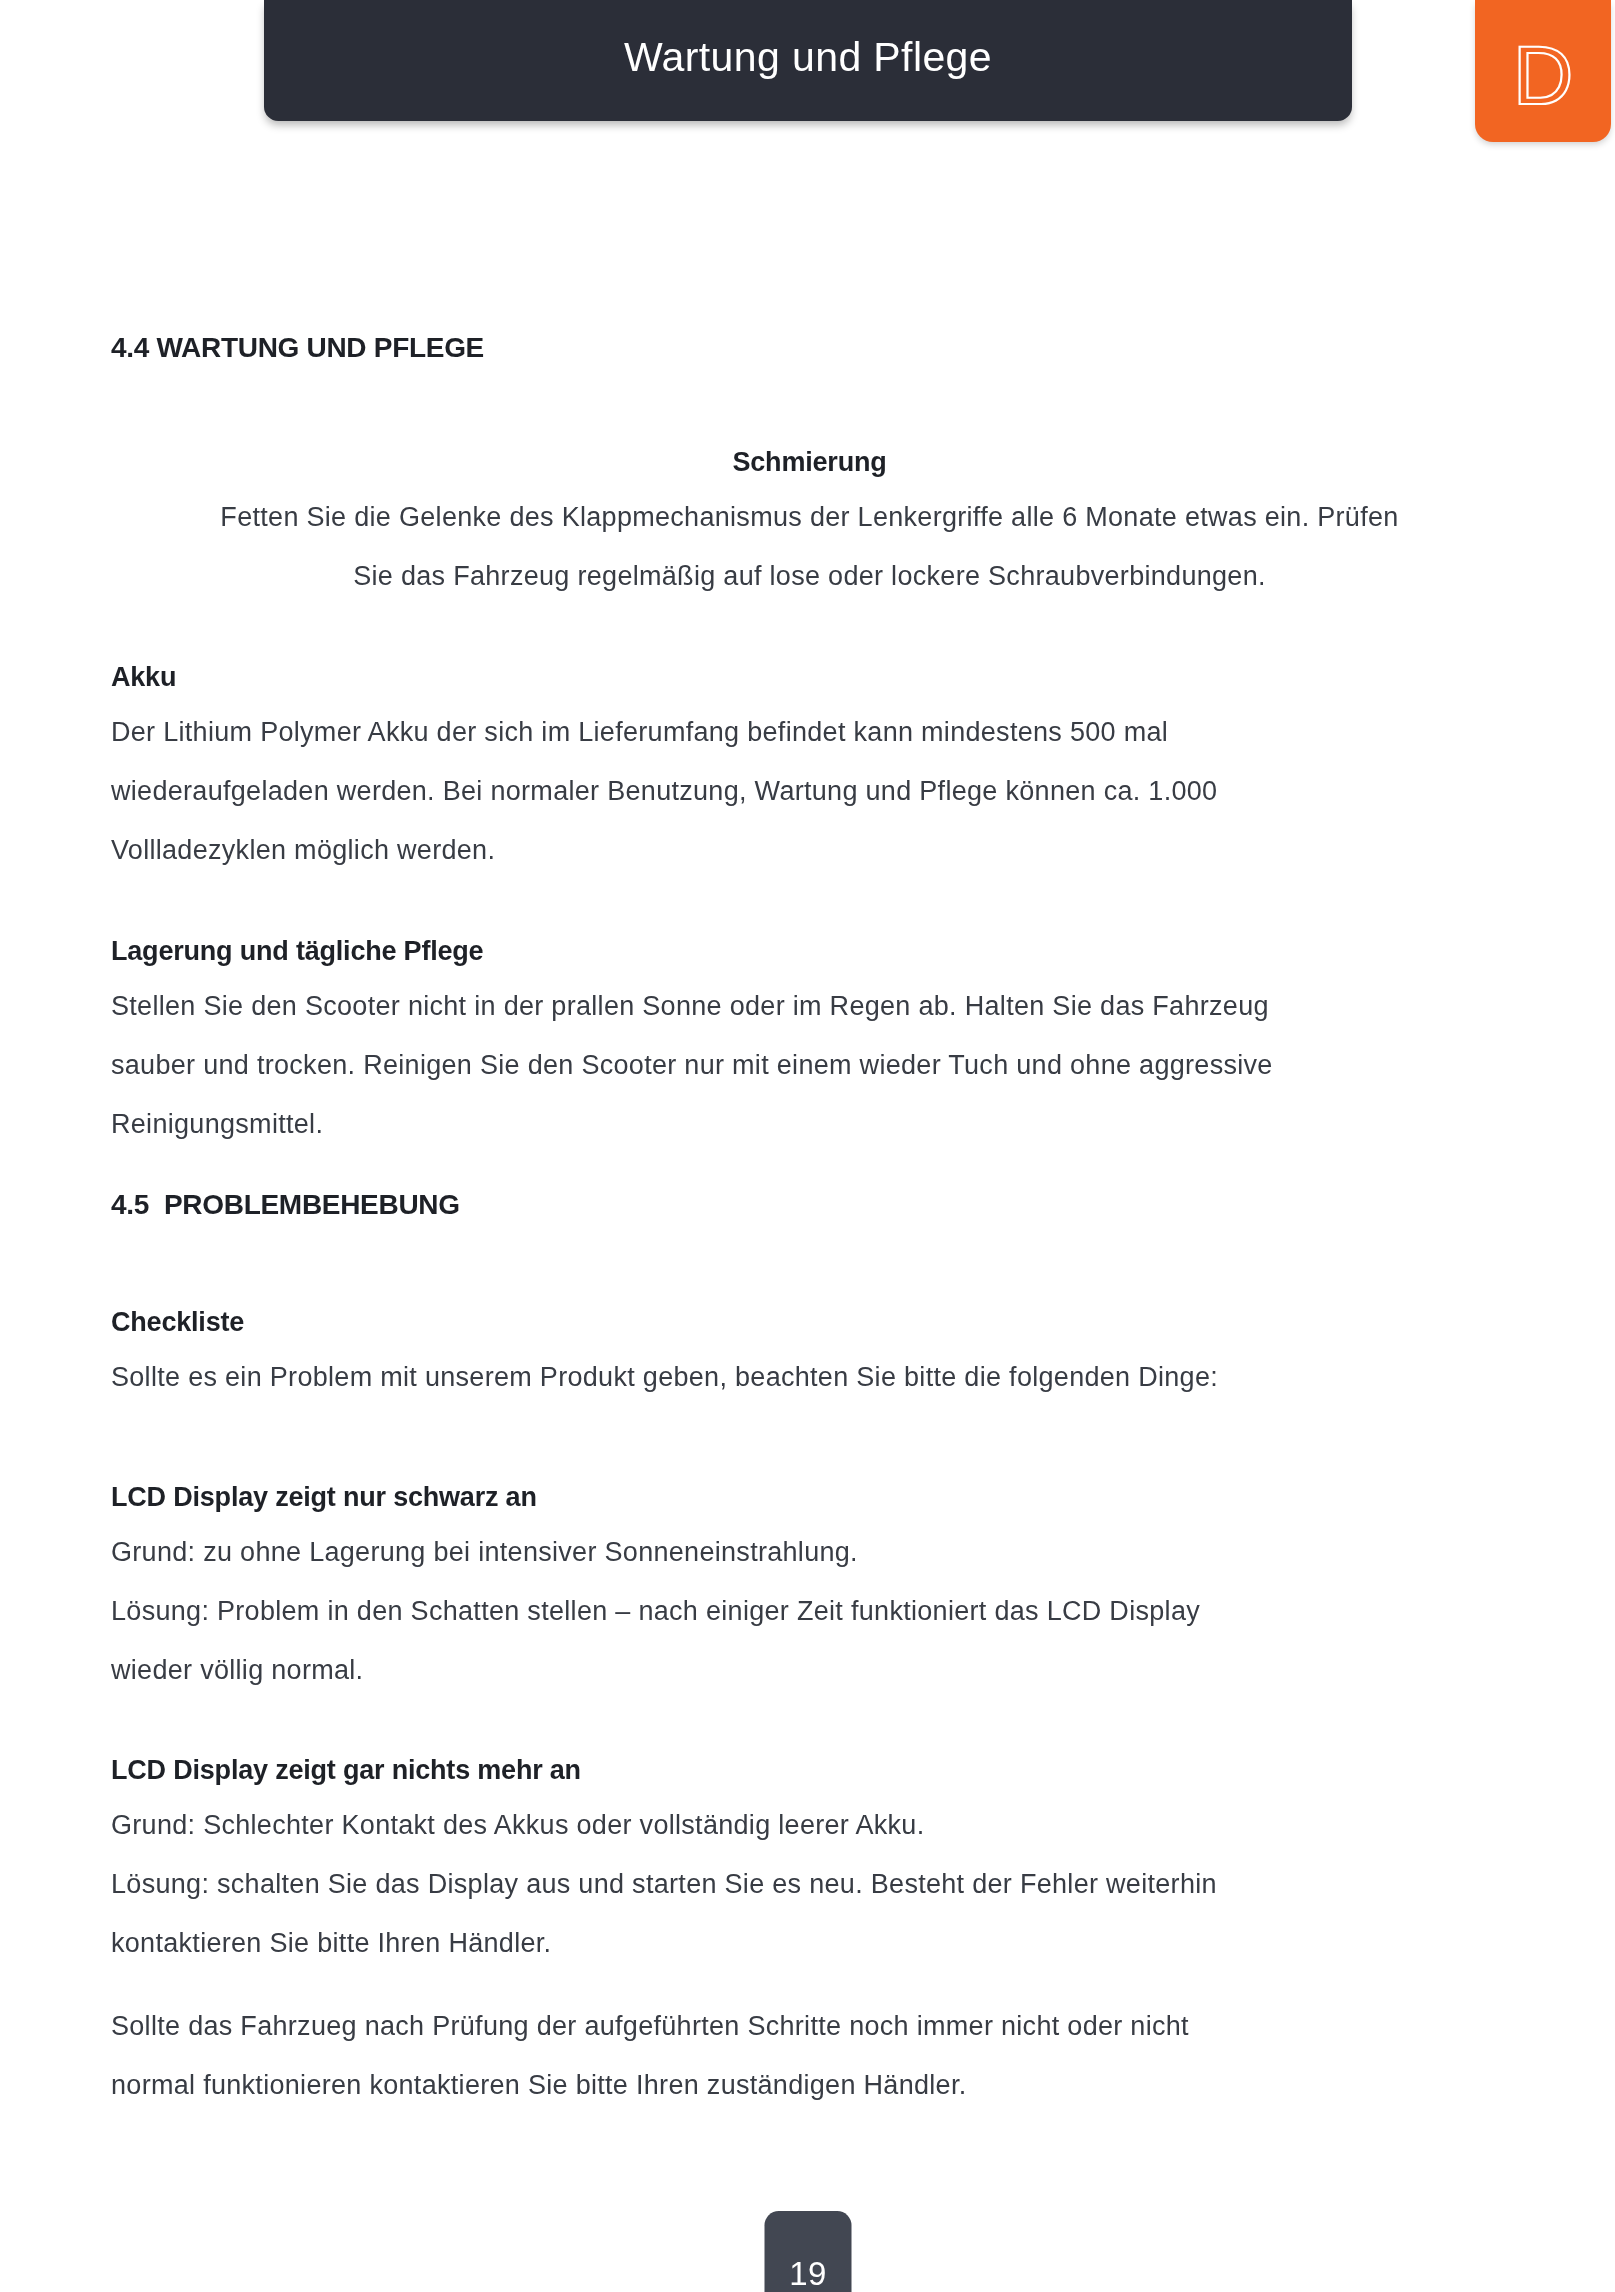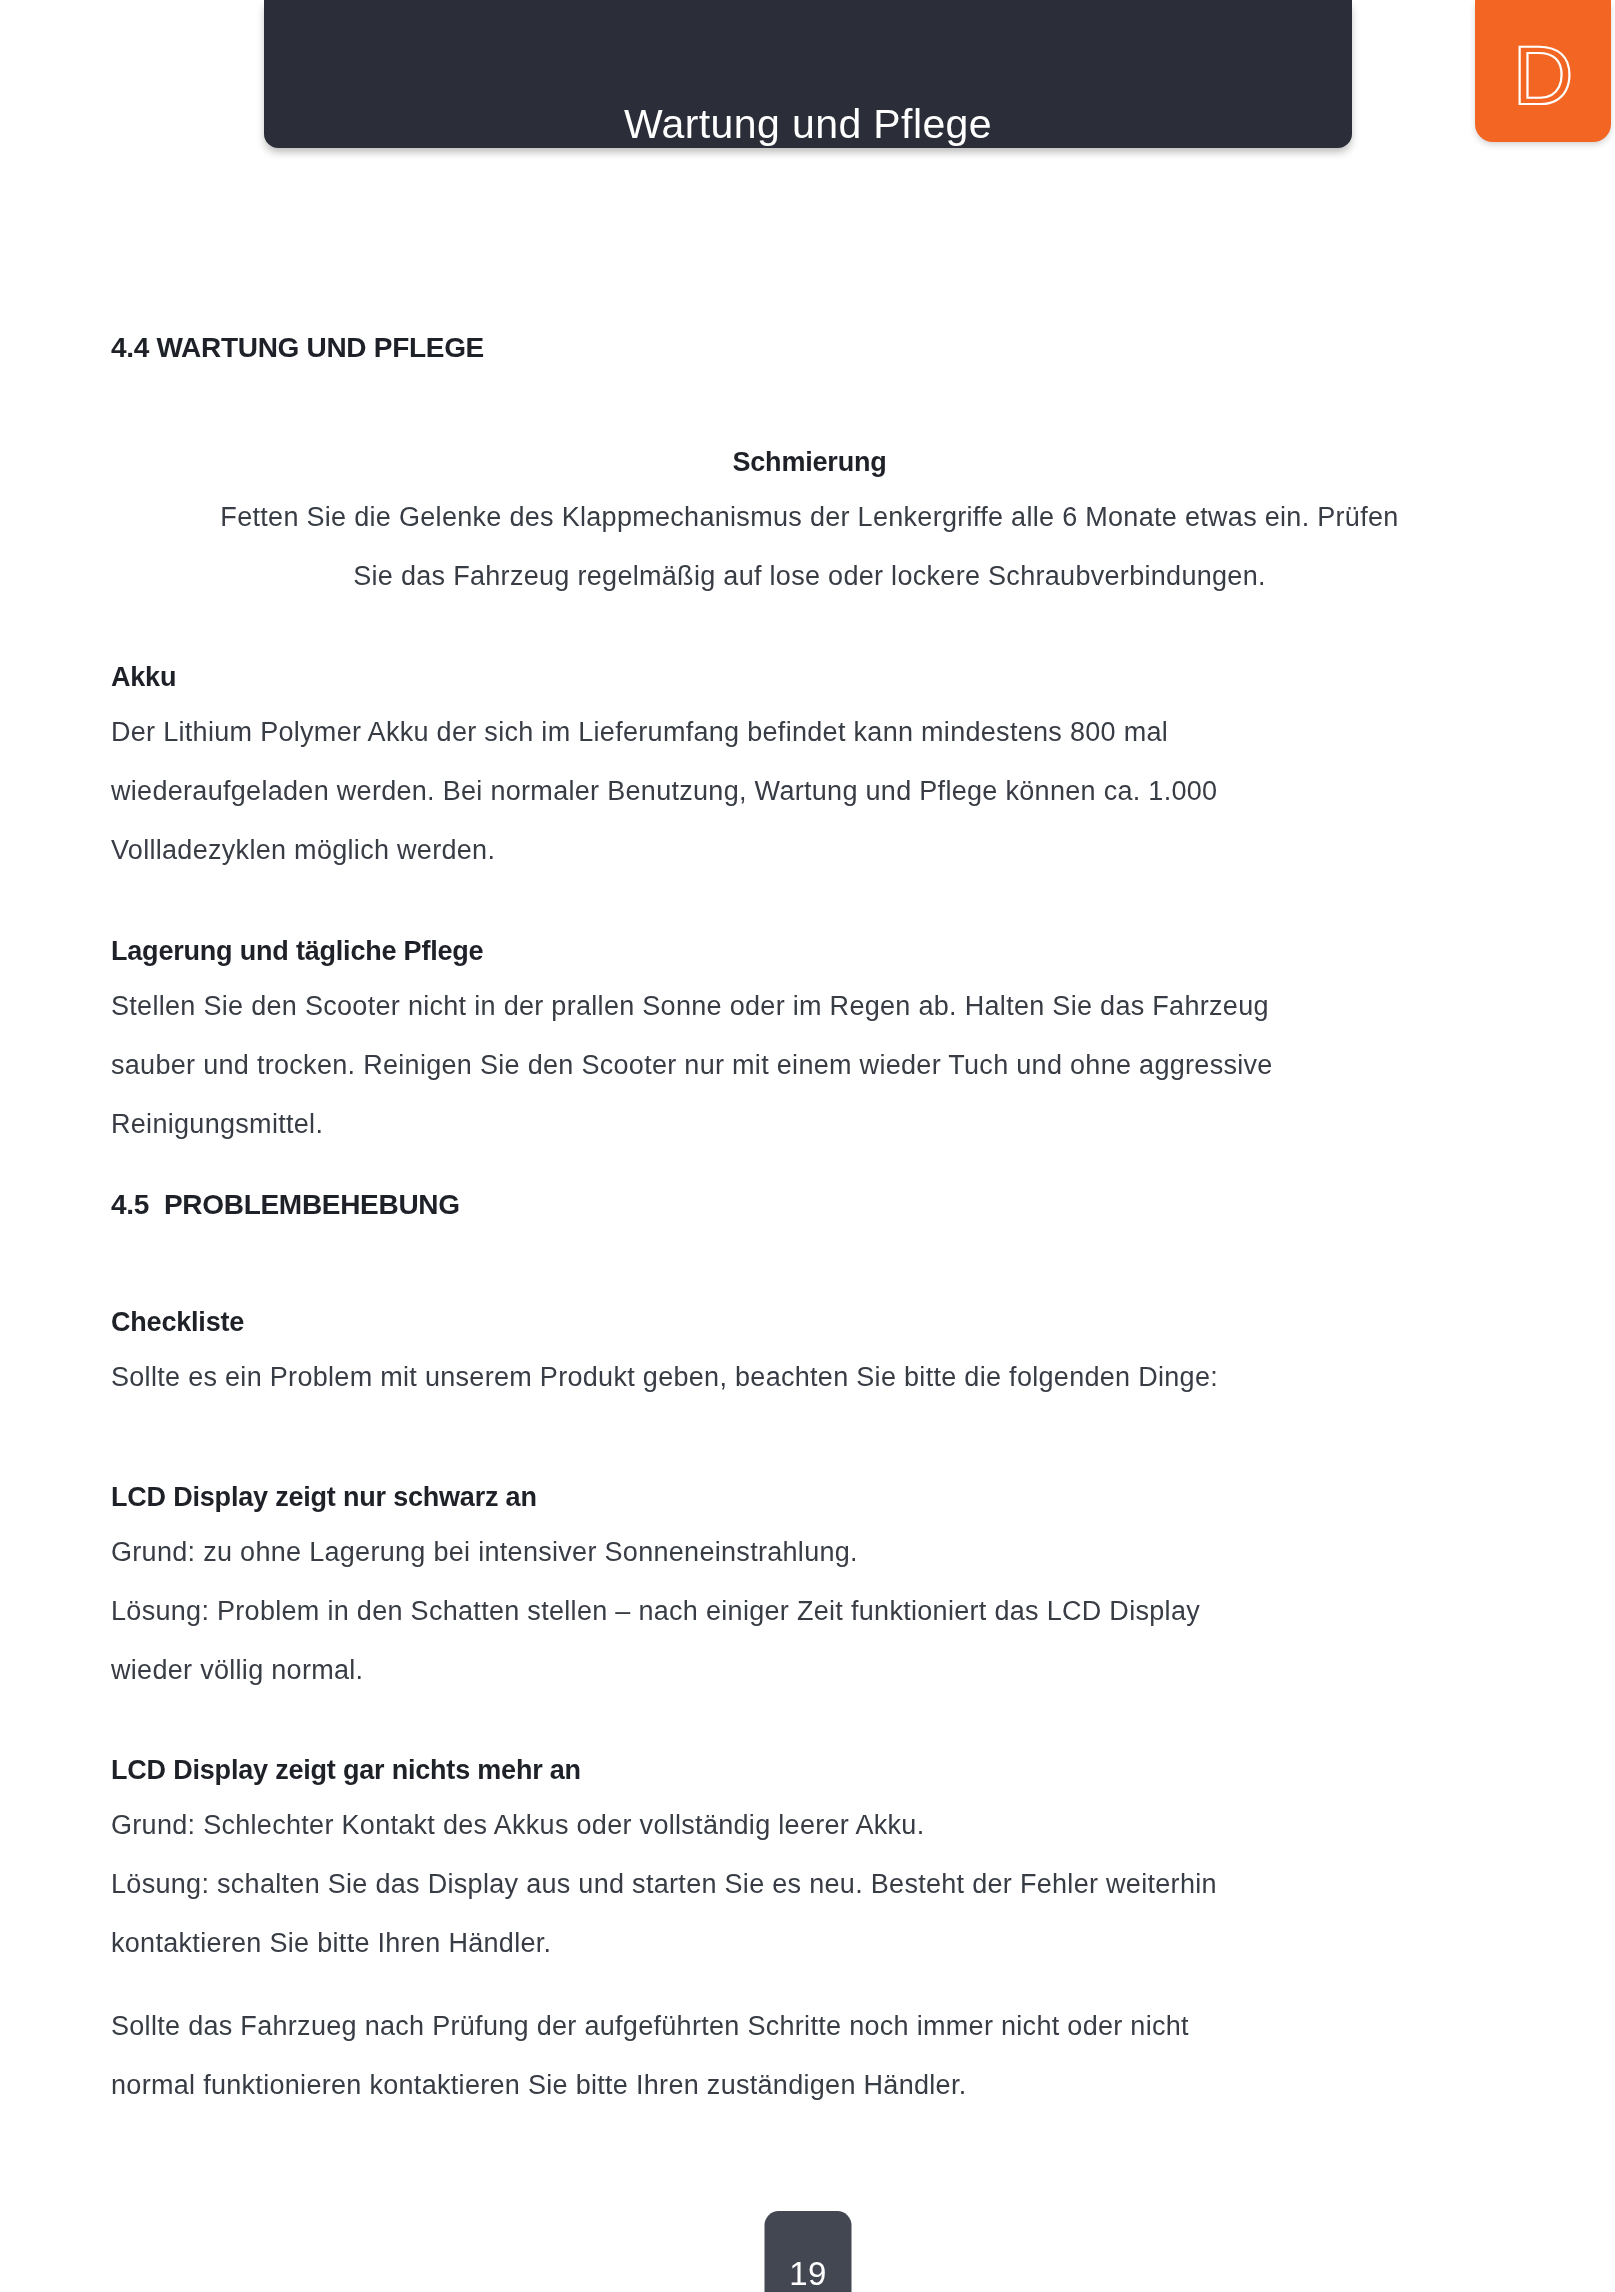--- a/index.html
+++ b/index.html
@@ -11,26 +11,26 @@
     overflow: hidden;
     font-family: "Liberation Sans", "DejaVu Sans", sans-serif;
   }
 
   
   .chapter-banner {
     position: absolute;
     left: 264px;
     top: 0;
     width: 1088px;
-    height: 148px;
+    height: 121px;
     background: var(--header-bg, #2b2e38);
     border-radius: 0 0 14.3px 14.3px;
     box-shadow: 0 5.4px 9px -1.8px rgba(0,0,0,0.28);
     display: flex;
-    align-items: flex-end;
+    align-items: center;
     justify-content: center;
   }
   .chapter-title {
     color: var(--title-text, #ffffff);
     font-size: 41px;
     font-weight: 400;
     letter-spacing: 0.4px;
     margin-top: -5.4px;
   }
 
@@ -131,21 +131,21 @@
     <h2 class="sec-heading mt-365">4.4 WARTUNG UND PFLEGE</h2>
 
     <section class="block mt-76">
       <h3 class="block-title">Schmierung</h3>
       <p class="body-line">Fetten Sie die Gelenke des Klappmechanismus der Lenkergriffe alle 6 Monate etwas ein. Prüfen</p>
       <p class="body-line">Sie das Fahrzeug regelmäßig auf lose oder lockere Schraubverbindungen.</p>
     </section>
 
     <section class="block mt-50">
       <h3 class="block-title">Akku</h3>
-      <p class="body-line">Der Lithium Polymer Akku der sich im Lieferumfang befindet kann mindestens 800 mal</p>
+      <p class="body-line">Der Lithium Polymer Akku der sich im Lieferumfang befindet kann mindestens 500 mal</p>
       <p class="body-line">wiederaufgeladen werden. Bei normaler Benutzung, Wartung und Pflege können ca. 1.000</p>
       <p class="body-line">Vollladezyklen möglich werden.</p>
     </section>
 
     <section class="block mt-50">
       <h3 class="block-title">Lagerung und tägliche Pflege</h3>
       <p class="body-line">Stellen Sie den Scooter nicht in der prallen Sonne oder im Regen ab. Halten Sie das Fahrzeug</p>
       <p class="body-line">sauber und trocken. Reinigen Sie den Scooter nur mit einem wieder Tuch und ohne aggressive</p>
       <p class="body-line">Reinigungsmittel.</p>
     </section>

